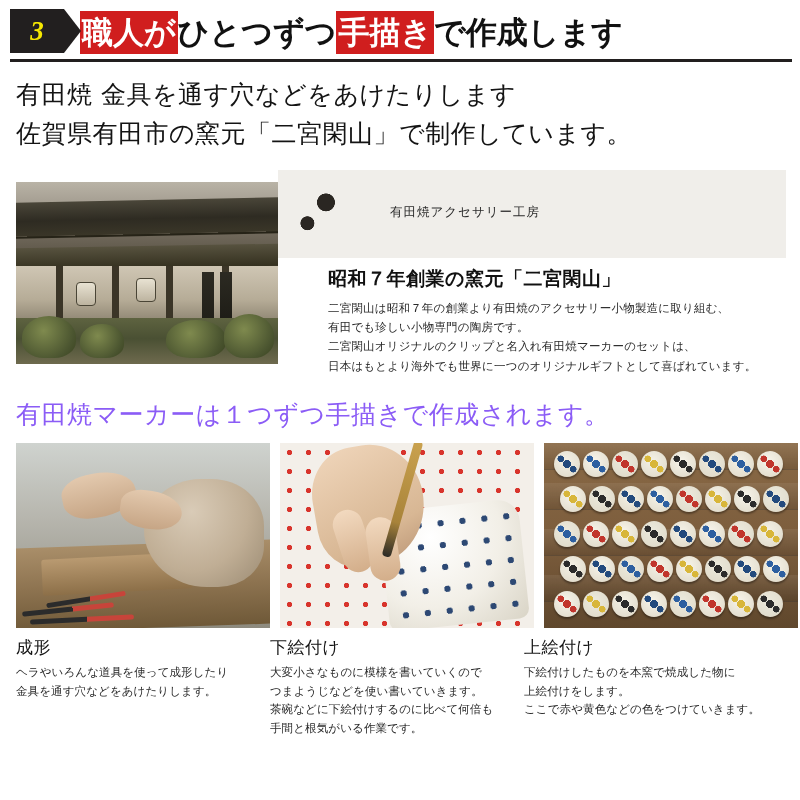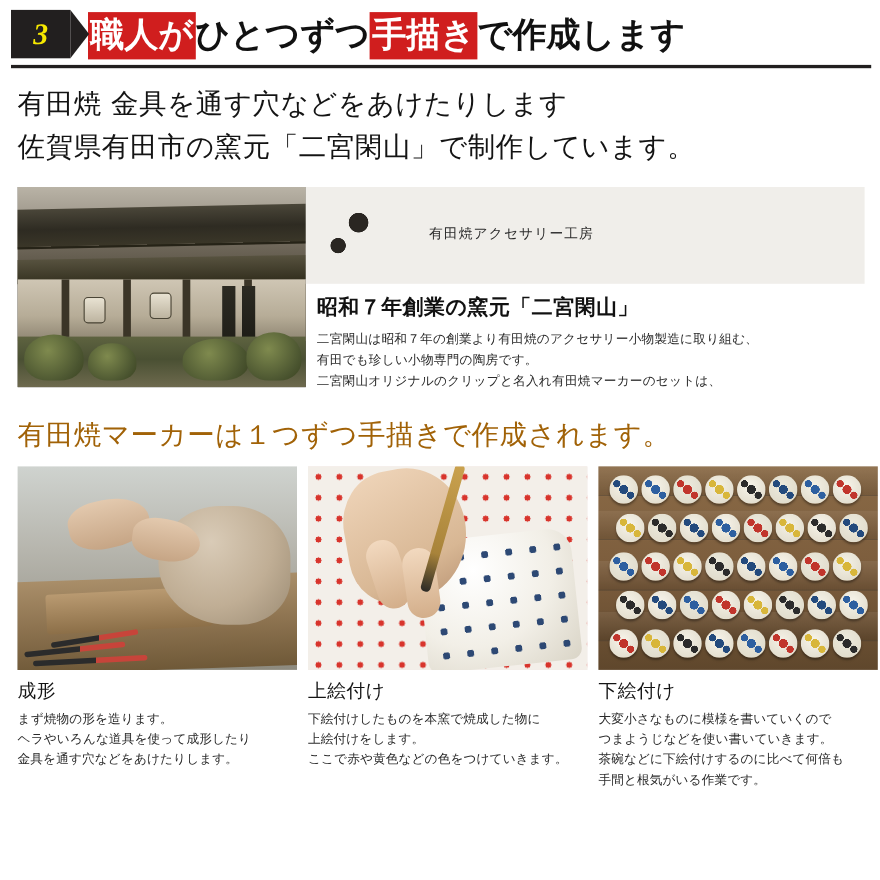--- a/index.html
+++ b/index.html
@@ -94,21 +94,21 @@
     line-height: 1.55;
     color: #141414;
     letter-spacing: 0.5px;
   }
   .lead div { white-space: nowrap; }
 
   
   .kiln {
     margin: 16px 14px 0 16px;
     display: flex;
-    align-items: flex-start;
+    align-items: center;
     gap: 0;
   }
   .kiln-photo {
     width: 262px;
     height: 182px;
     flex: 0 0 auto;
     position: relative;
     overflow: hidden;
     background: #6f6a5e;
   }
@@ -201,20 +201,21 @@
     font-weight: bold;
     font-size: 40px;
     color: #121212;
     letter-spacing: 4px;
     line-height: 1;
   }
   .kiln-desc {
     flex: 1 1 auto;
     padding: 8px 4px 0 10px;
     box-sizing: border-box;
+    margin-left: 40px;
   }
   .kiln-desc h3 {
     margin: 0 0 7px 0;
     font-family: "DejaVu Sans", sans-serif;
     font-size: 19px;
     font-weight: bold;
     color: #111111;
     letter-spacing: 0.5px;
   }
   .kiln-desc p {
@@ -224,21 +225,21 @@
     line-height: 1.6;
     color: #2a2a2a;
     letter-spacing: 0.2px;
   }
 
   
   .section-head {
     margin: 22px 0 12px 16px;
     font-family: "DejaVu Sans", sans-serif;
     font-size: 25px;
-    color: #a16207;
+    color: #8b5cf6;
     letter-spacing: 0.5px;
     white-space: nowrap;
   }
 
   
   .process {
     display: flex;
     gap: 10px;
     padding: 0 14px 0 16px;
     box-sizing: border-box;
@@ -334,21 +335,21 @@
   .p3 .markers { position: absolute; inset: 0; }
   .p3 .mk {
     position: absolute;
     width: 26px; height: 26px; border-radius: 50%;
     box-shadow: 0 2px 2px rgba(0,0,0,.35);
   }
 
   
   .caption-row {
     display: flex;
-    gap: 10px;
+    gap: 0;
     padding: 8px 14px 0 16px;
     box-sizing: border-box;
   }
   .cap-col { width: 254px; flex: 0 0 auto; }
   .cap-title {
     font-family: "DejaVu Sans", sans-serif;
     font-size: 17px;
     font-weight: normal;
     color: #141414;
     margin-bottom: 4px;
@@ -414,20 +415,21 @@
         <div class="logo-text">
           <div class="logo-sub">有田焼アクセサリー工房</div>
         </div>
       </div>
 
       <div class="kiln-desc">
         <h3>昭和７年創業の窯元「二宮閑山」</h3>
         <p>二宮閑山は昭和７年の創業より有田焼のアクセサリー小物製造に取り組む、</p>
         <p>有田でも珍しい小物専門の陶房です。</p>
         <p>二宮閑山オリジナルのクリップと名入れ有田焼マーカーのセットは、</p>
+        <p>日本はもとより海外でも世界に一つのオリジナルギフトとして喜ばれています。</p>
       </div>
 
     </div>
   </div>
 
   <div class="section-head">有田焼マーカーは１つずつ手描きで作成されます。</div>
 
   <div class="process">
 
     <div class="proc-col">
@@ -508,40 +510,39 @@
       </div>
     </div>
 
   </div>
 
   <div class="caption-row">
 
     <div class="cap-col">
       <div class="cap-title">成形</div>
       <div class="cap-body">
-        <p>まず焼物の形を造ります。</p>
         <p>ヘラやいろんな道具を使って成形したり</p>
         <p>金具を通す穴などをあけたりします。</p>
-      </div>
-    </div>
-
-    <div class="cap-col">
-      <div class="cap-title">上絵付け</div>
-      <div class="cap-body">
-        <p>下絵付けしたものを本窯で焼成した物に</p>
-        <p>上絵付けをします。</p>
-        <p>ここで赤や黄色などの色をつけていきます。</p>
       </div>
     </div>
 
     <div class="cap-col">
       <div class="cap-title">下絵付け</div>
       <div class="cap-body">
         <p>大変小さなものに模様を書いていくので</p>
         <p>つまようじなどを使い書いていきます。</p>
         <p>茶碗などに下絵付けするのに比べて何倍も</p>
         <p>手間と根気がいる作業です。</p>
       </div>
     </div>
 
+    <div class="cap-col">
+      <div class="cap-title">上絵付け</div>
+      <div class="cap-body">
+        <p>下絵付けしたものを本窯で焼成した物に</p>
+        <p>上絵付けをします。</p>
+        <p>ここで赤や黄色などの色をつけていきます。</p>
+      </div>
+    </div>
+
   </div>
 
 </div>
 
 </body></html>

